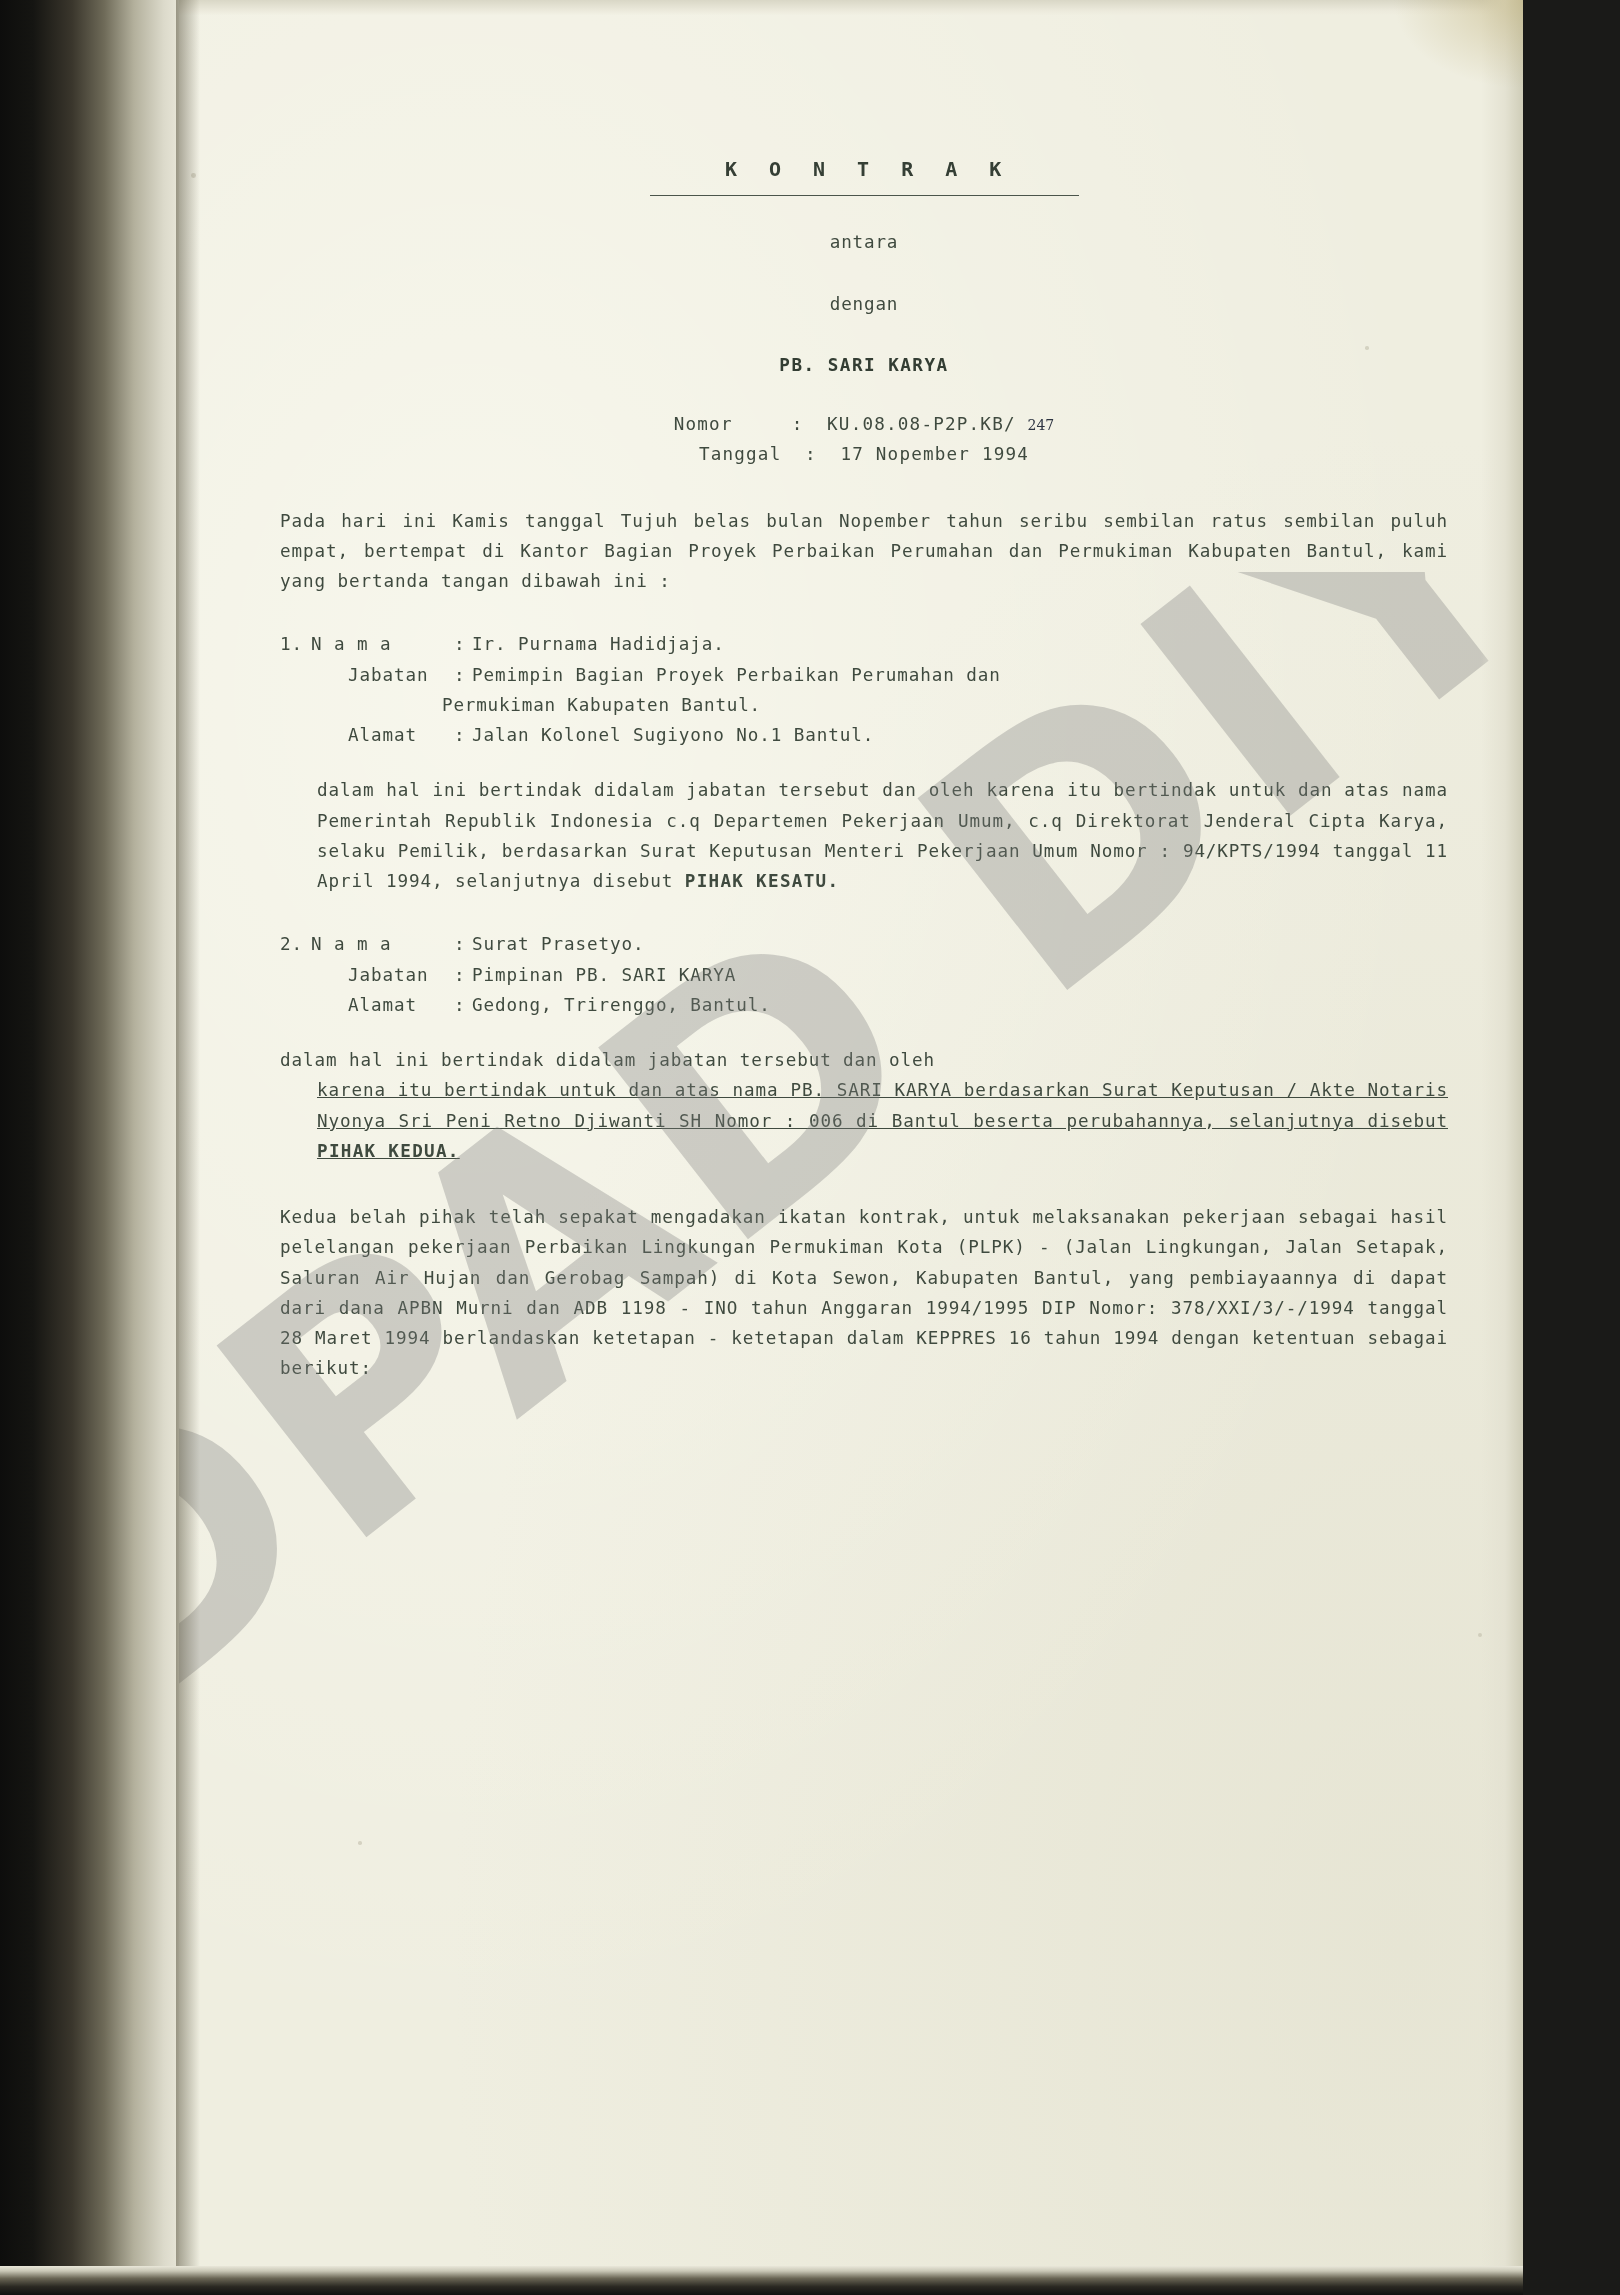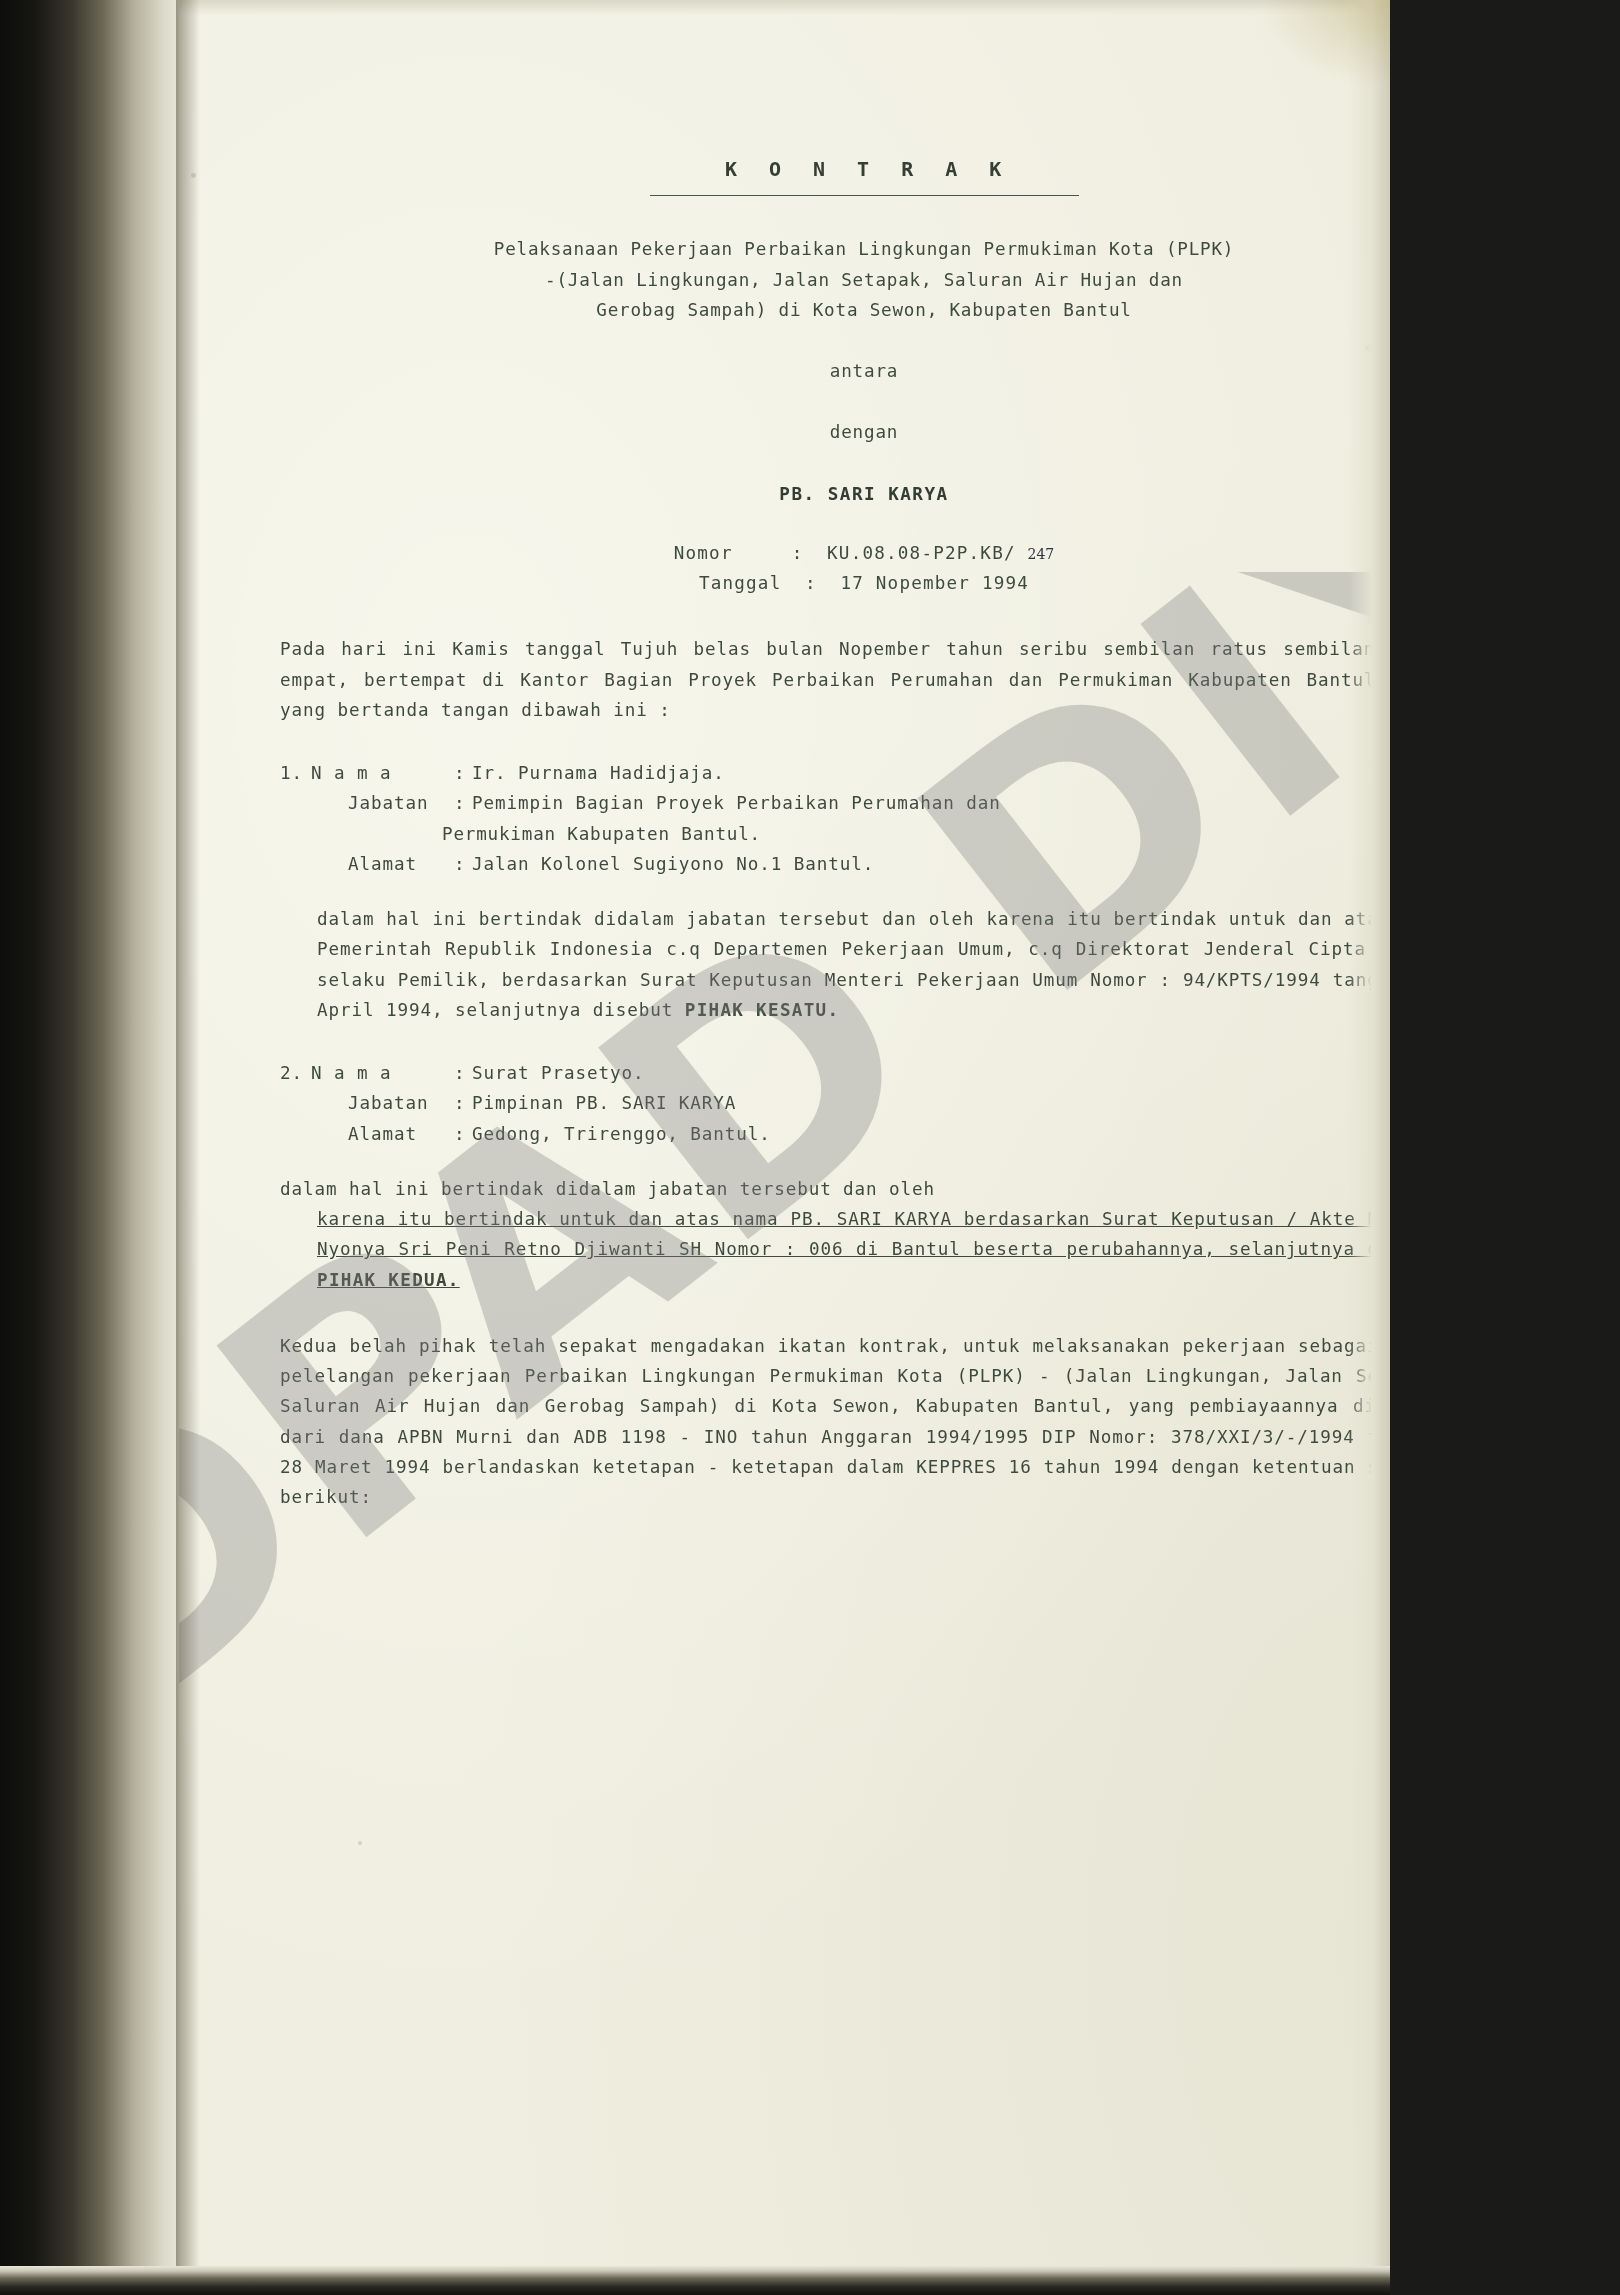--- a/index.html
+++ b/index.html
@@ -2,21 +2,21 @@
 <html style="font-size:9.5px"><head>
 <meta charset="utf-8">
 <style>
   html, body {
     margin: 0;
     padding: 0;
     background: #1a1a18;
   }
   .page {
     position: relative;
-    width: 1390px;
+    width: 1523px;
     height: 2295px;
     background: #efeee0;
     overflow: hidden;
     font-family: "DejaVu Sans Mono", monospace;
   }
   
   .scan-edge-left {
     position: absolute;
     left: 0; top: 0;
     width: 179px; height: 100%;
@@ -161,25 +161,20 @@
 
 <div class="page">
 
   <div class="paper-tone"></div>
 
   <div class="content">
 
     <div class="doc-title">K O N T R A K</div>
     <div class="title-rule"></div>
 
-    <div class="block l1">
-      <span class="center-line">Pelaksanaan Pekerjaan Perbaikan Lingkungan Permukiman Kota (PLPK)</span>
-      <span class="center-line">-(Jalan Lingkungan, Jalan Setapak, Saluran Air Hujan dan</span>
-      <span class="center-line">Gerobag Sampah) di Kota Sewon, Kabupaten Bantul</span>
-    </div>
 
     <div class="block">antara</div>
 
 
     <div class="block">dengan</div>
 
     <div class="block spaced-bold">PB. SARI KARYA</div>
 
     <div class="nomor-block">
       <span class="nomor-row">

